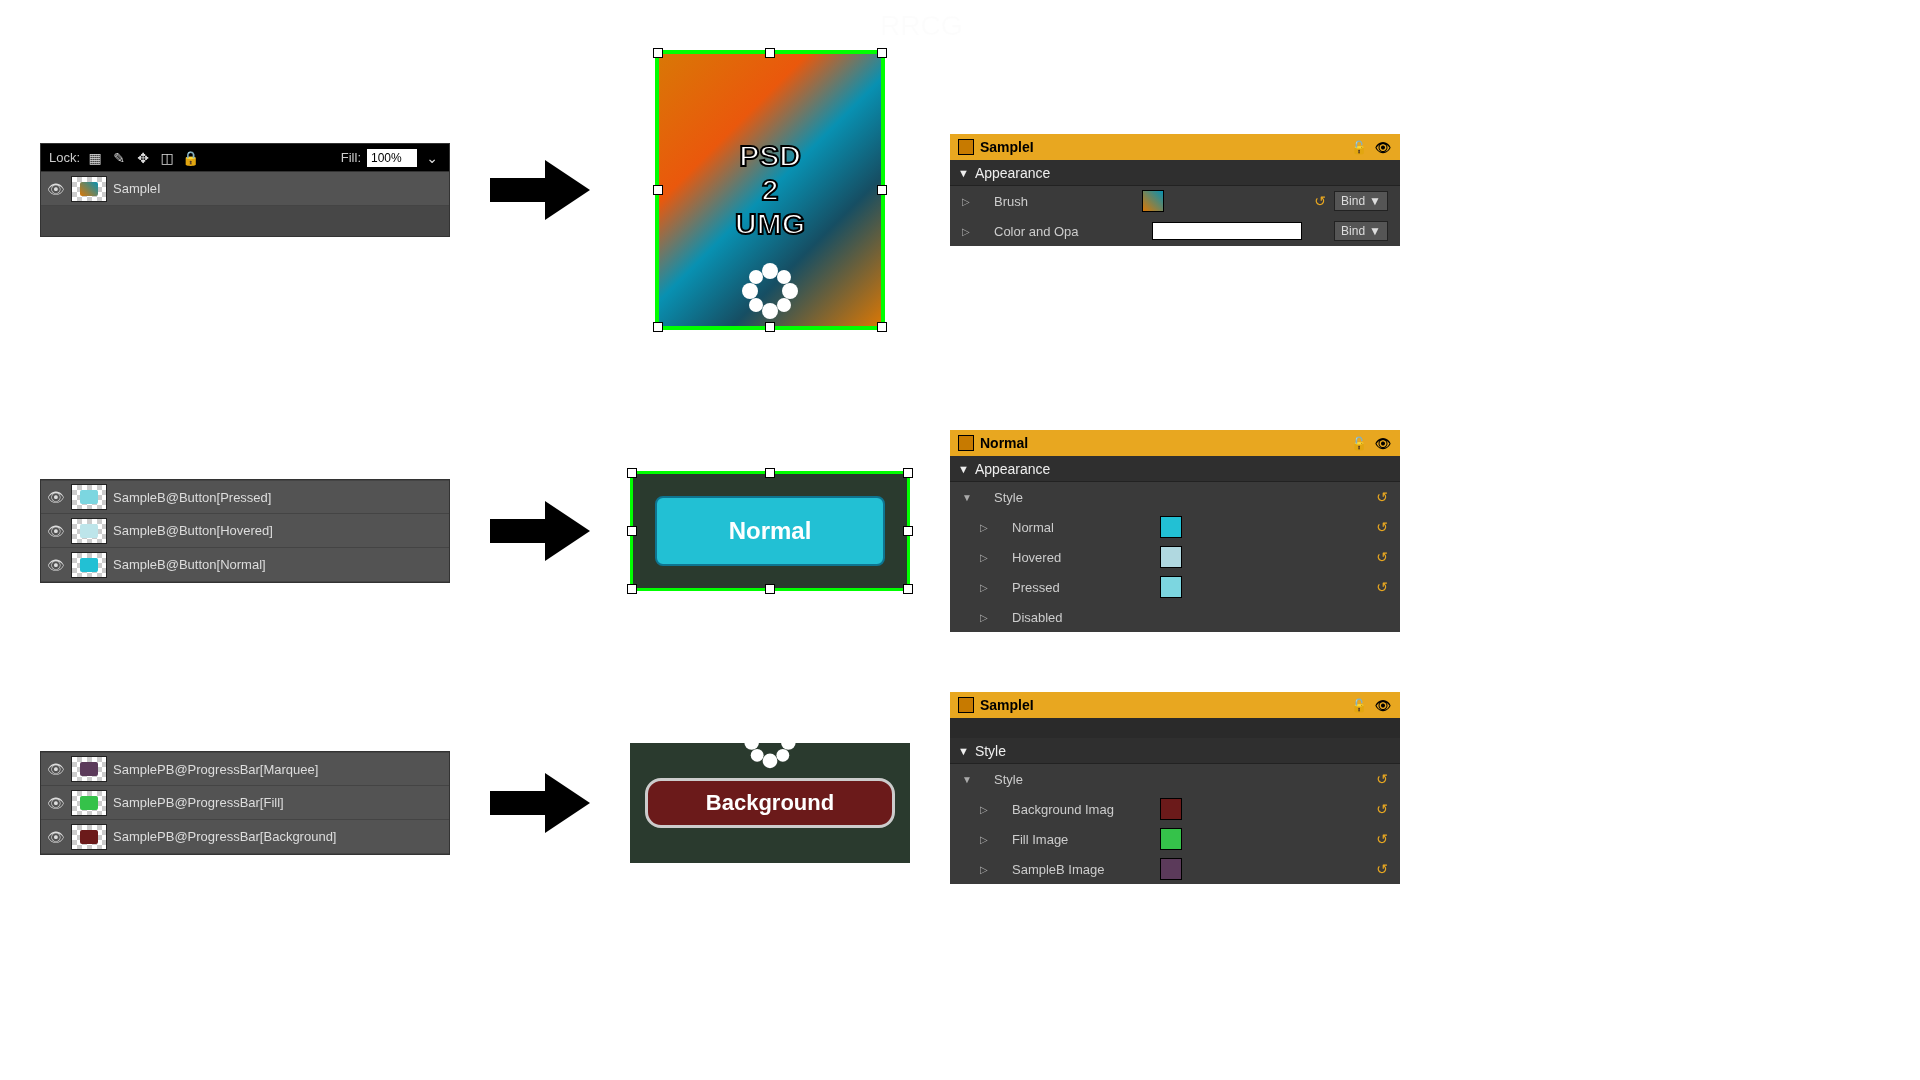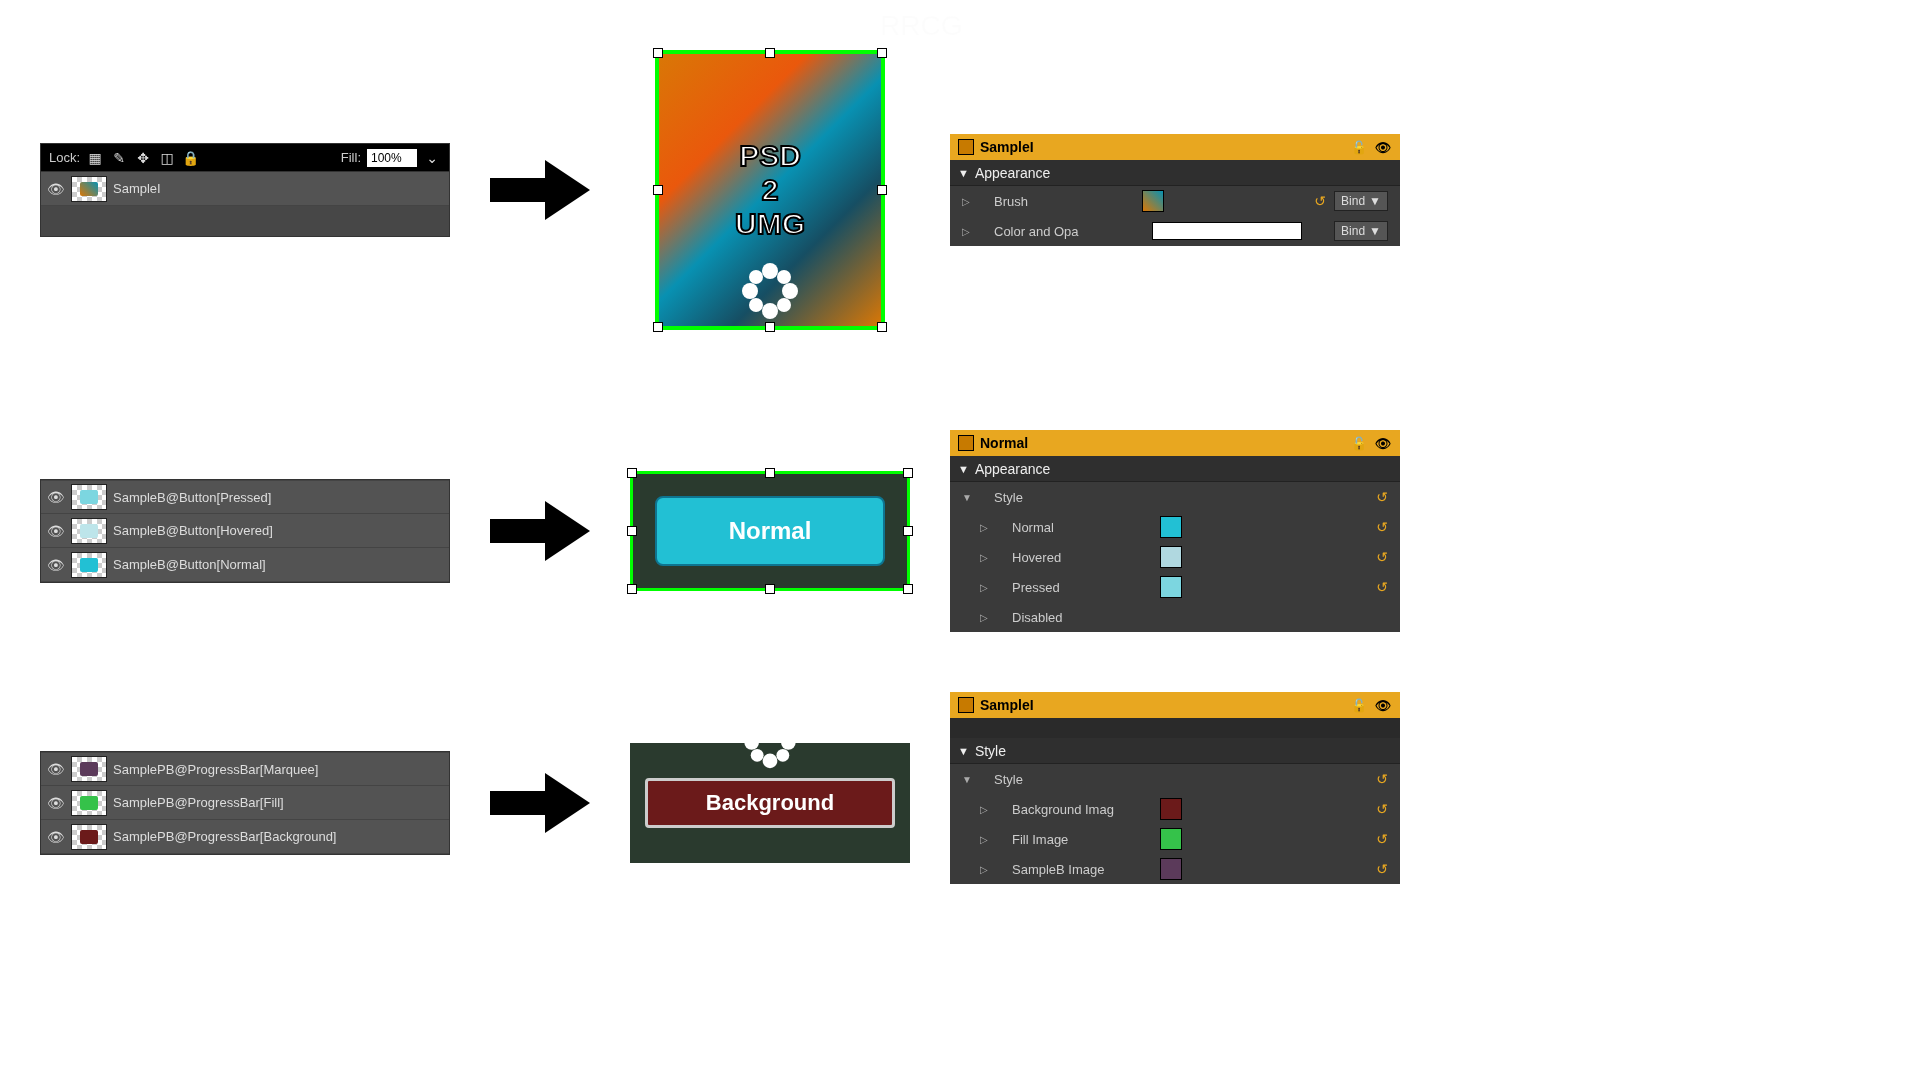--- a/index.html
+++ b/index.html
@@ -118,21 +118,21 @@
   .pb-preview-wrap {
     width: 290px; height: 120px;
     background: #2a3a2e;
     position: relative;
     display: flex; align-items: center; justify-content: center;
   }
   .pb-preview {
     width: 250px; height: 50px;
     background: #6b1a1a;
     border: 3px solid #ccc;
-    border-radius: 4px;
+    border-radius: 16px;
     display: flex; align-items: center; justify-content: center;
     color: #fff; font-weight: bold; font-size: 22px;
     position: relative;
   }
   .pb-flower { position: absolute; top: -28px; left: 50%; transform: translateX(-50%); width: 55px; height: 55px; }
   
   
   .ue-panel {
     width: 450px;
     background: #3a3a3a;

